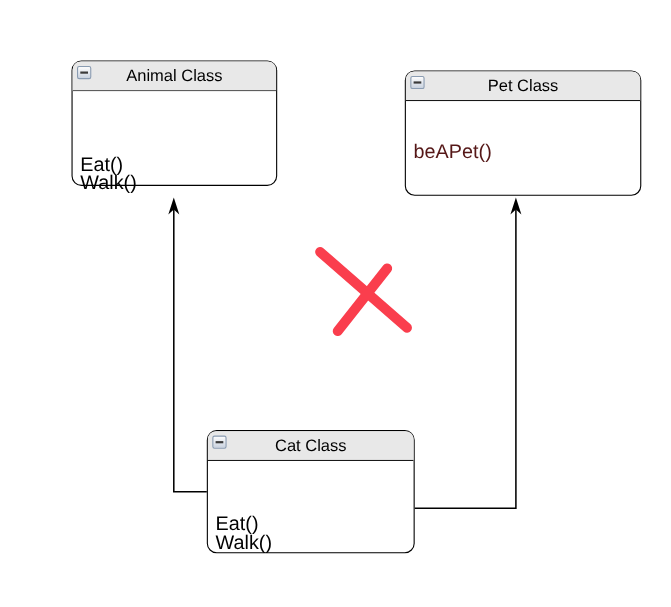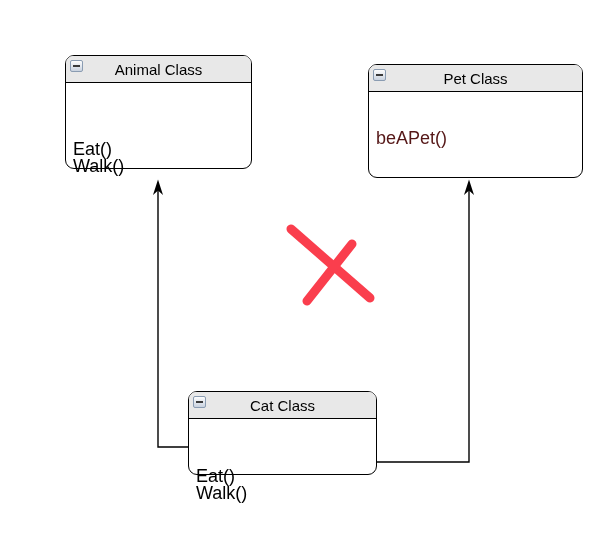--- a/index.html
+++ b/index.html
@@ -61,21 +61,21 @@
     color: #000000;
     margin-top: 32px;
   }
   .uml-body.pad-animal { padding-top: 26px; }
   .uml-body.pad-pet    { padding-top: 6px; }
   .uml-body.pad-cat    { padding-top: 17px; }
   .method-highlight { color: var(--pet-method-text, #551717); }
 
   #box-animal { left: 65px;  top: 55px;  width: 187px; height: 114px; }
   #box-pet    { left: 368px; top: 64px;  width: 215px; height: 114px; }
-  #box-cat    { left: 188px; top: 391px; width: 189px; height: 84px; }
+  #box-cat    { left: 188px; top: 391px; width: 189px; height: 112px; }
 </style>
 </head>
 <body>
 
 <div class="canvas">
 
   <svg class="wire-layer" width="610" height="552" viewBox="0 0 610 552">
 
     <g>
       <polyline points="188,447 158,447 158,190" fill="none" stroke="#000000" stroke-width="1.4"></polyline>

